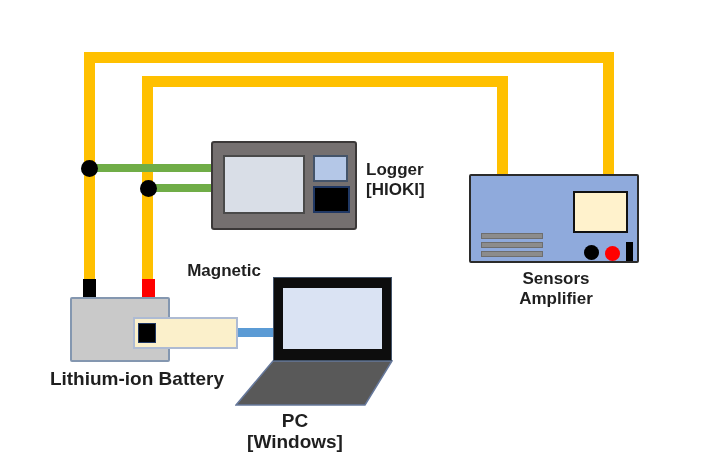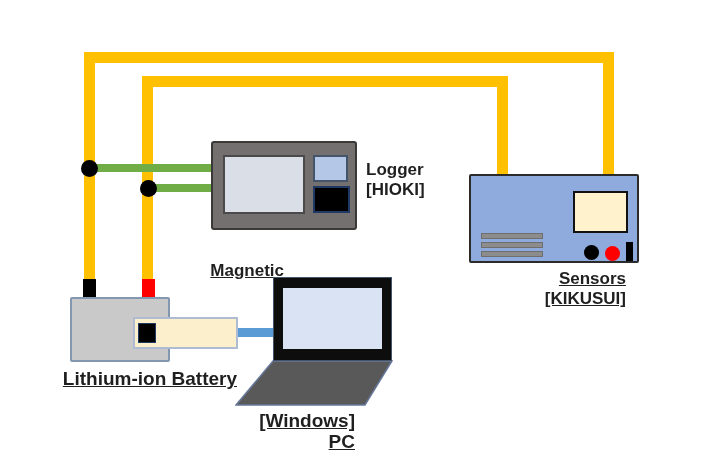--- a/index.html
+++ b/index.html
@@ -40,21 +40,21 @@
   .pc-bezel{background:#0D0D0D;border:1px solid #44546A;}
   .pc-screen{background:#DAE3F3;}
   
   .lbl{
     color:#1F1F1F;
     font-weight:bold;
     font-size:17px;
     line-height:20px;
     white-space:nowrap;
   }
-  .lbl-center{text-align:right;text-decoration:underline;}
+  .lbl-center{text-align:center;}
   .lbl-big{font-size:19px;line-height:21px;}
 </style>
 </head>
 <body>
 
 <div id="canvas">
 
   <div class="abs wire-power" style="left:84px;top:28px;width:530px;height:11px;"></div>
   <div class="abs wire-power" style="left:84px;top:28px;width:11px;height:231px;"></div>
   <div class="abs wire-power" style="left:603px;top:28px;width:11px;height:124px;"></div>
@@ -84,21 +84,21 @@
     <div class="abs amp-screen" style="left:102px;top:15px;width:51px;height:38px;"></div>
     <div class="abs amp-vent" style="left:10px;top:57px;width:60px;height:4px;"></div>
     <div class="abs amp-vent" style="left:10px;top:66px;width:60px;height:4px;"></div>
     <div class="abs amp-vent" style="left:10px;top:75px;width:60px;height:4px;"></div>
     <div class="abs amp-knob-black" style="left:113px;top:69px;"></div>
     <div class="abs amp-knob-red" style="left:134px;top:70px;"></div>
     <div class="abs amp-switch" style="left:155px;top:66px;width:7px;height:19px;"></div>
   </div>
   <div class="abs lbl lbl-center" style="left:486px;top:245px;width:140px;">
     <div>Sensors</div>
-    <div>[KIKUSUI]</div>
+    <div>Amplifier</div>
   </div>
 
   <div class="abs terminal-neg" style="left:83px;top:255px;width:13px;height:20px;"></div>
   <div class="abs terminal-pos" style="left:142px;top:255px;width:13px;height:20px;"></div>
   <div class="abs battery-body" style="left:70px;top:273px;width:96px;height:61px;"></div>
   <div class="abs lbl lbl-big lbl-center" style="left:37px;top:344px;width:200px;">Lithium-ion Battery</div>
 
   <div class="abs sensor-body" style="left:133px;top:293px;width:101px;height:28px;">
     <div class="abs sensor-chip" style="left:3px;top:4px;width:16px;height:18px;"></div>
   </div>
@@ -106,17 +106,17 @@
     <div>Magnetic</div>
   </div>
 
   <svg class="abs" style="left:235px;top:336px;" width="158" height="46" viewBox="0 0 158 46">
     <polygon points="38,1 157,1 130,45 1,45" fill="#595959" stroke="#66789B" stroke-width="1.5"></polygon>
   </svg>
   <div class="abs pc-bezel" style="left:273px;top:253px;width:117px;height:82px;">
     <div class="abs pc-screen" style="left:9px;top:10px;width:99px;height:61px;"></div>
   </div>
   <div class="abs lbl lbl-big lbl-center" style="left:235px;top:386px;width:120px;">
+    <div>PC</div>
     <div>[Windows]</div>
-    <div>PC</div>
   </div>
 
 </div>
 
 </body></html>

